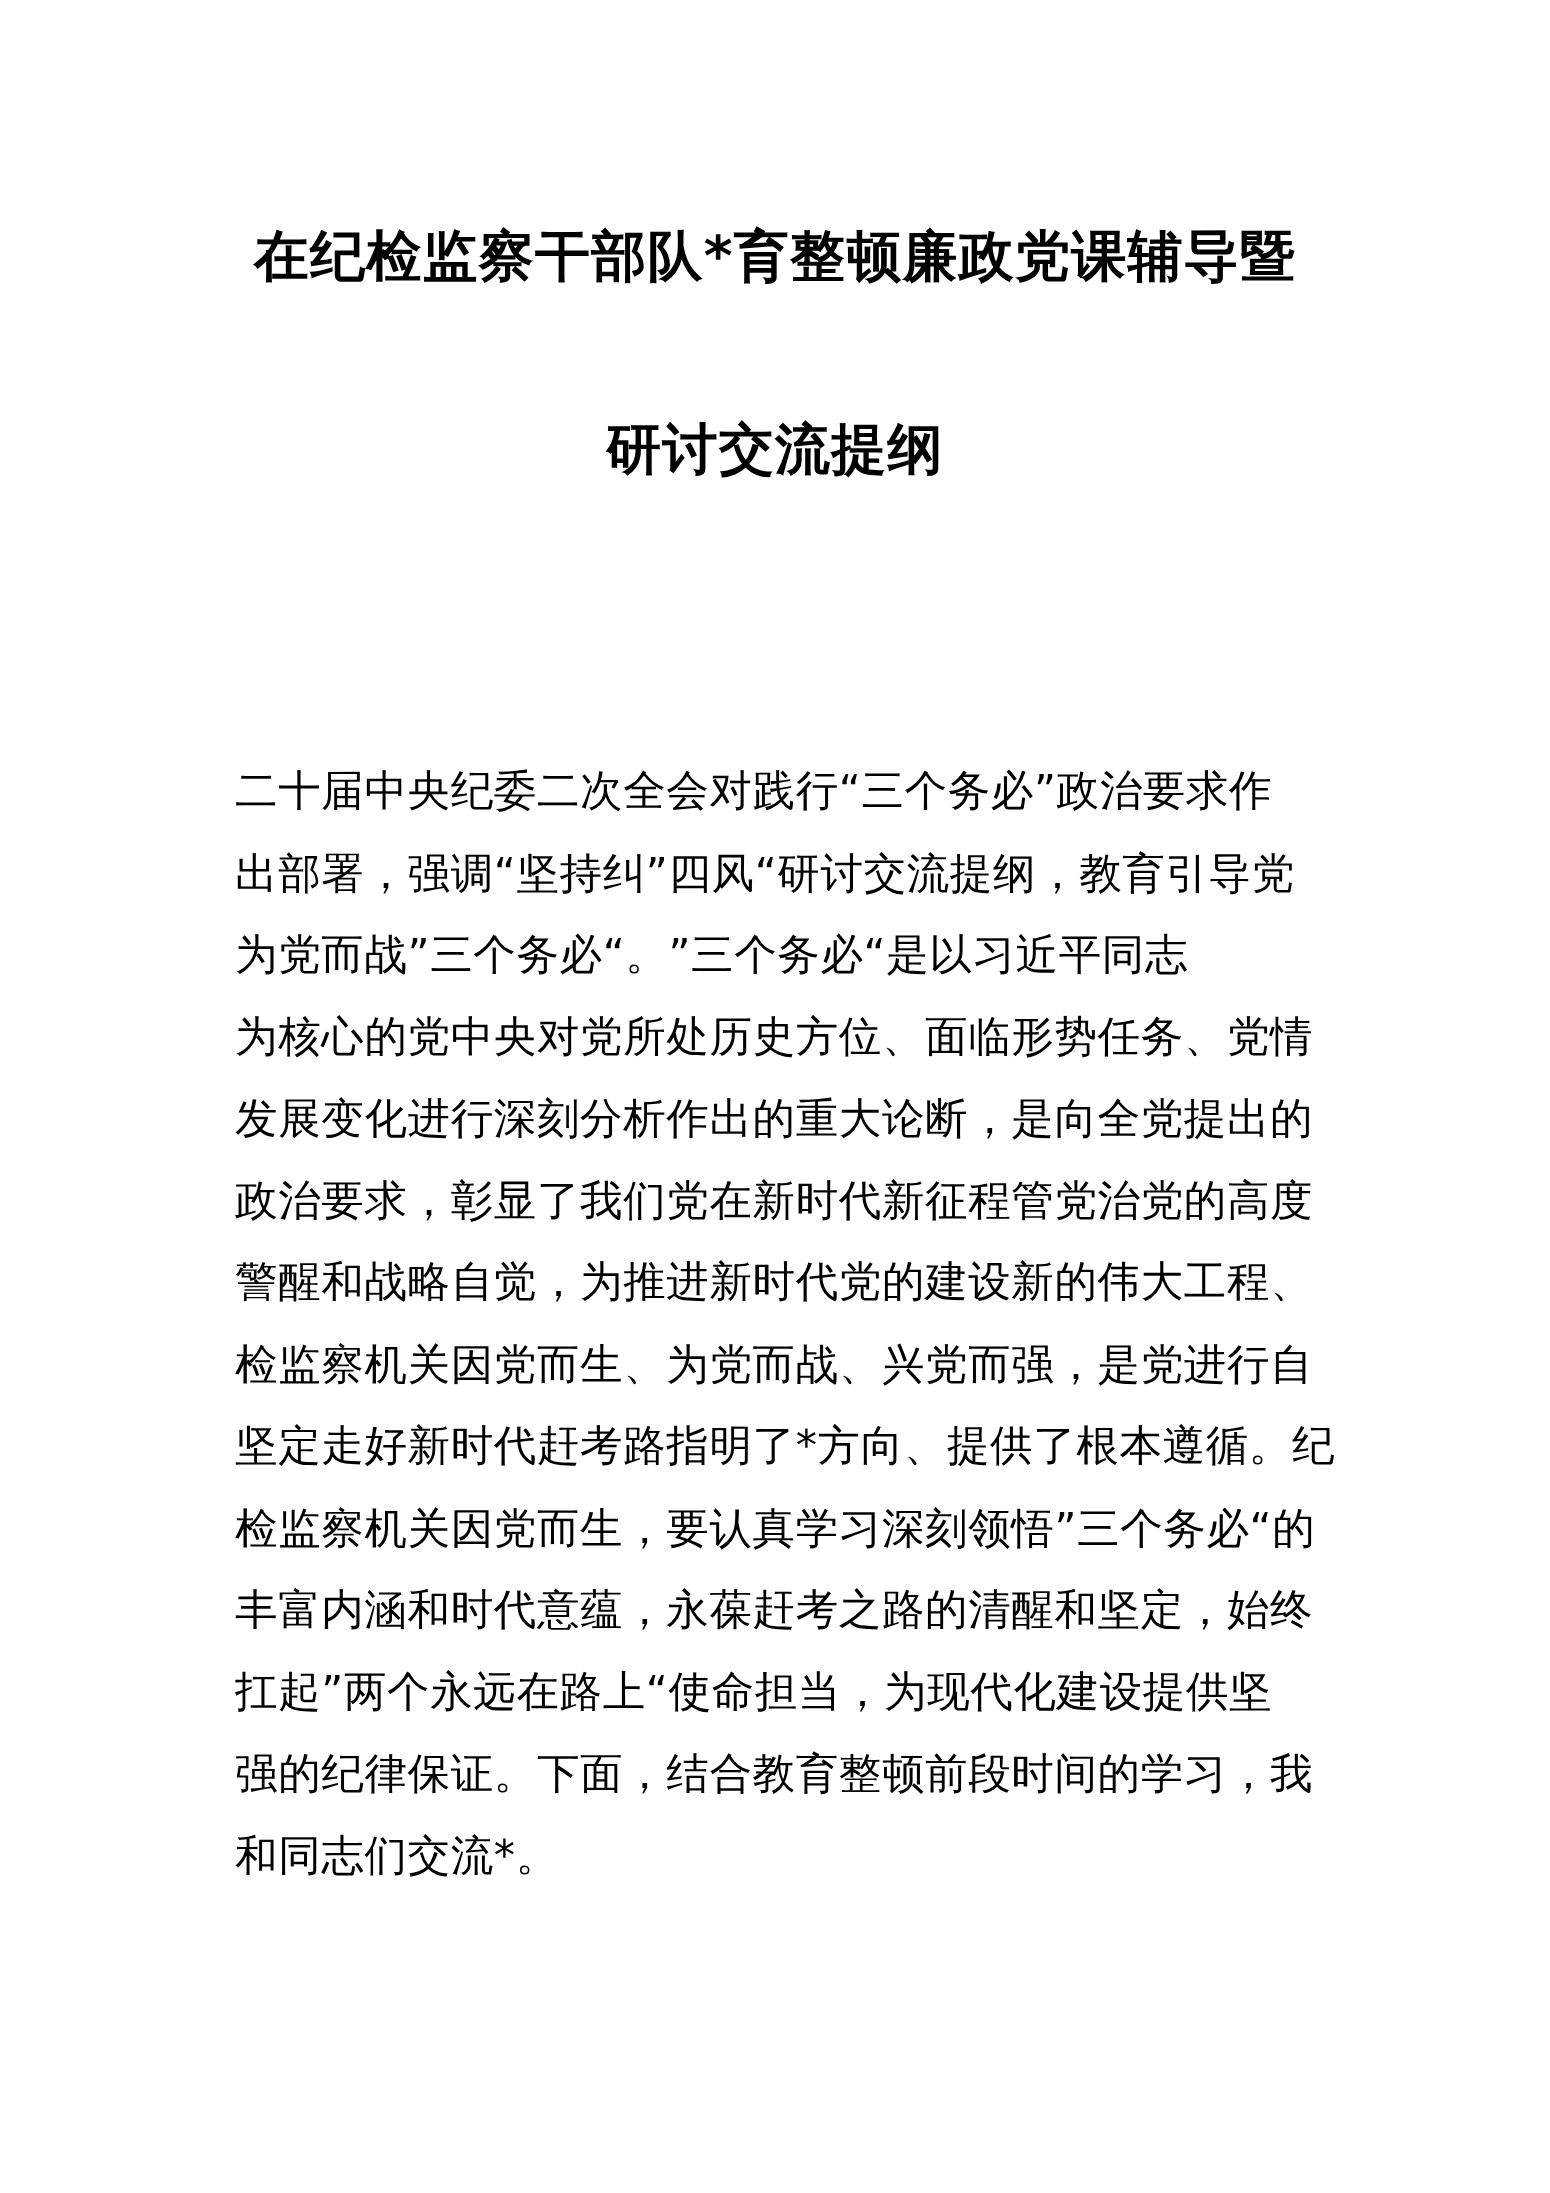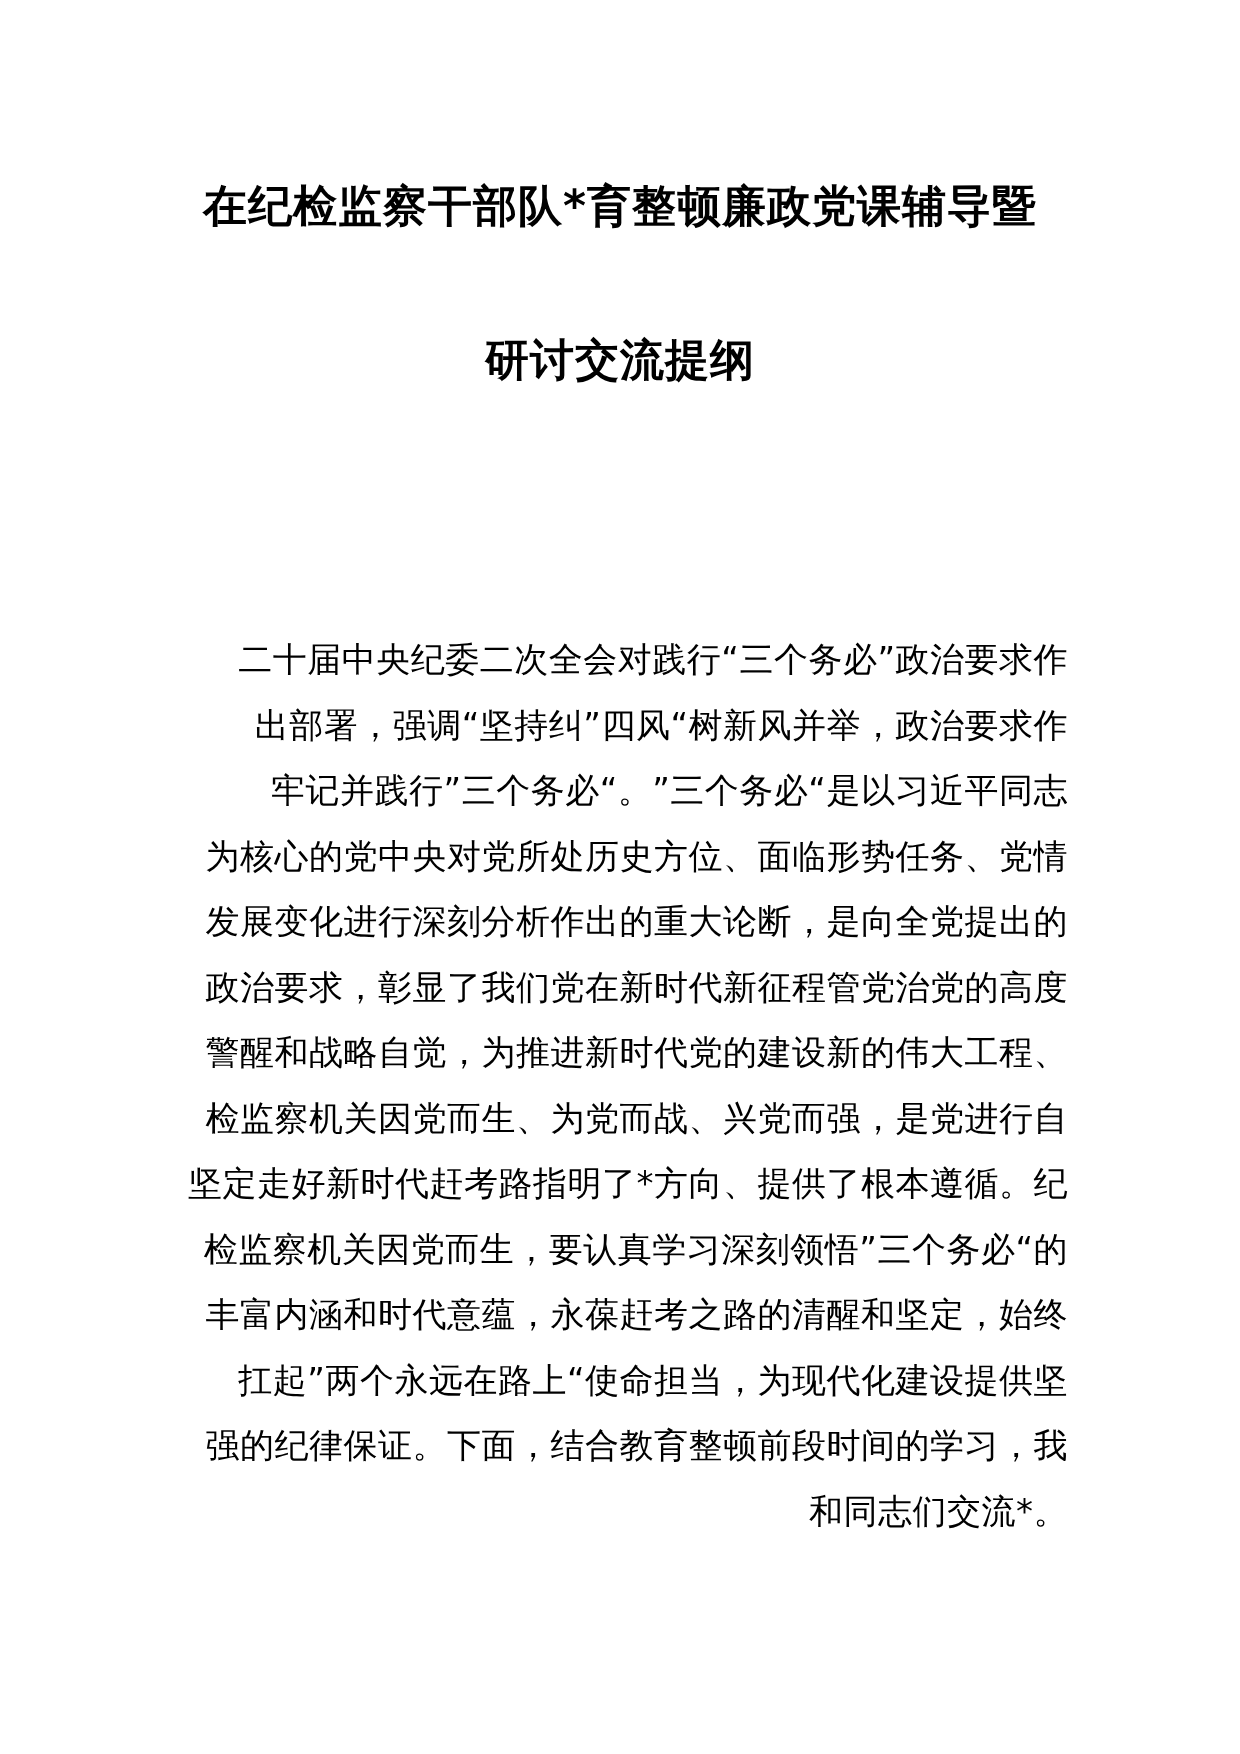--- a/index.html
+++ b/index.html
@@ -31,44 +31,43 @@
       font-size: 44px;
       line-height: 60px;
       letter-spacing: 1px;
       white-space: nowrap;
     }
     .title-line.l1 { top: 176px; }
     .title-line.l2 { top: 330px; }
     .body {
       position: absolute;
       left: 188px;
-      top: 627px;
+      top: 601px;
       width: 880px;
-      text-align: right;
     }
     .body-line {
       display: block;
       height: 65.5px;
       font-size: 34px;
       line-height: 65.5px;
       white-space: nowrap;
       letter-spacing: 0.5px;
     }
   </style>
 </head>
 <body>
 
 <div class="page">
   <div class="title-line l1">在纪检监察干部队*育整顿廉政党课辅导暨</div>
   <div class="title-line l2">研讨交流提纲</div>
 
   <div class="body">
     <span class="body-line">二十届中央纪委二次全会对践行“三个务必”政治要求作</span>
-    <span class="body-line">出部署，强调“坚持纠”四风“树新风并举，政治要求作</span>
-    <span class="body-line">牢记并践行”三个务必“。”三个务必“是以习近平同志</span>
+    <span class="body-line">出部署，强调“坚持纠”四风“研讨交流提纲，教育引导党</span>
+    <span class="body-line">为党而战”三个务必“。”三个务必“是以习近平同志</span>
     <span class="body-line">为核心的党中央对党所处历史方位、面临形势任务、党情</span>
     <span class="body-line">发展变化进行深刻分析作出的重大论断，是向全党提出的</span>
     <span class="body-line">政治要求，彰显了我们党在新时代新征程管党治党的高度</span>
     <span class="body-line">警醒和战略自觉，为推进新时代党的建设新的伟大工程、</span>
     <span class="body-line">检监察机关因党而生、为党而战、兴党而强，是党进行自</span>
     <span class="body-line">坚定走好新时代赶考路指明了*方向、提供了根本遵循。纪</span>
     <span class="body-line">检监察机关因党而生，要认真学习深刻领悟”三个务必“的</span>
     <span class="body-line">丰富内涵和时代意蕴，永葆赶考之路的清醒和坚定，始终</span>
     <span class="body-line">扛起”两个永远在路上“使命担当，为现代化建设提供坚</span>
     <span class="body-line">强的纪律保证。下面，结合教育整顿前段时间的学习，我</span>

